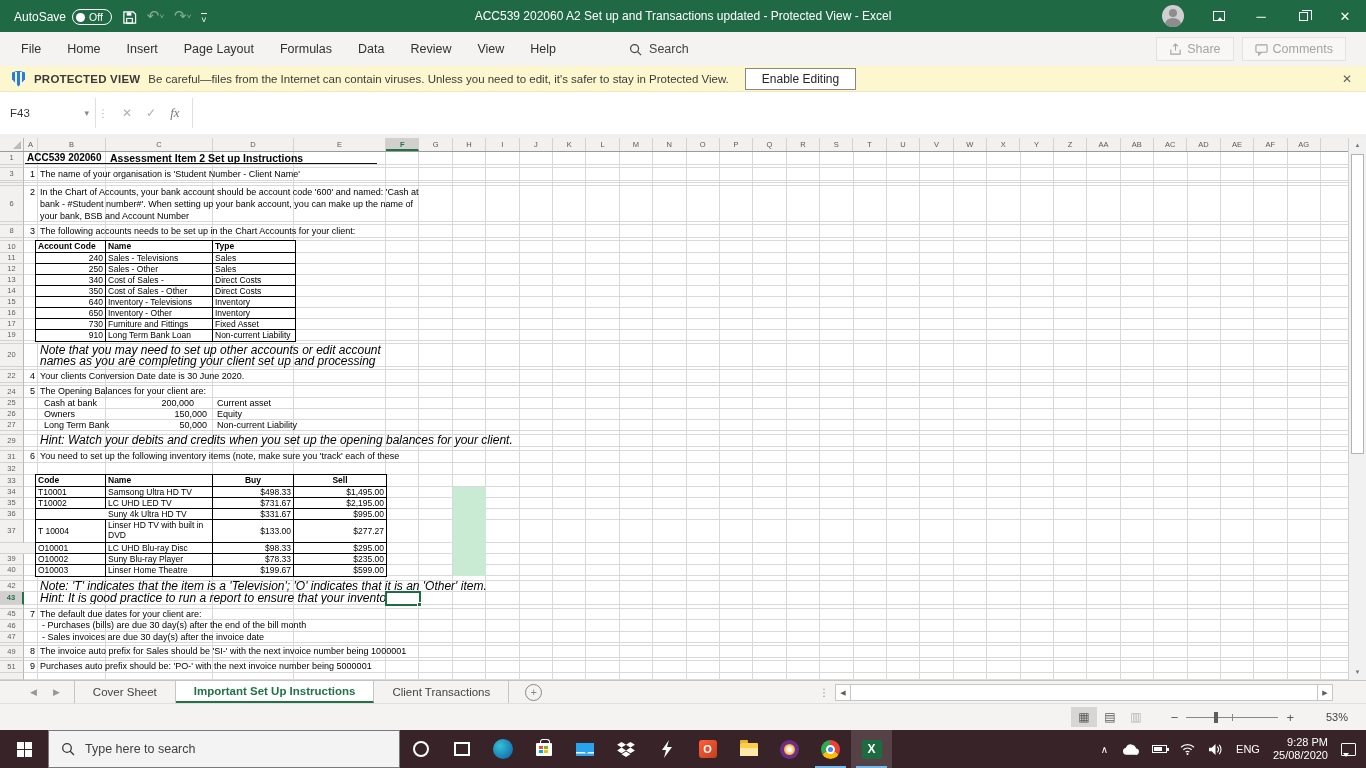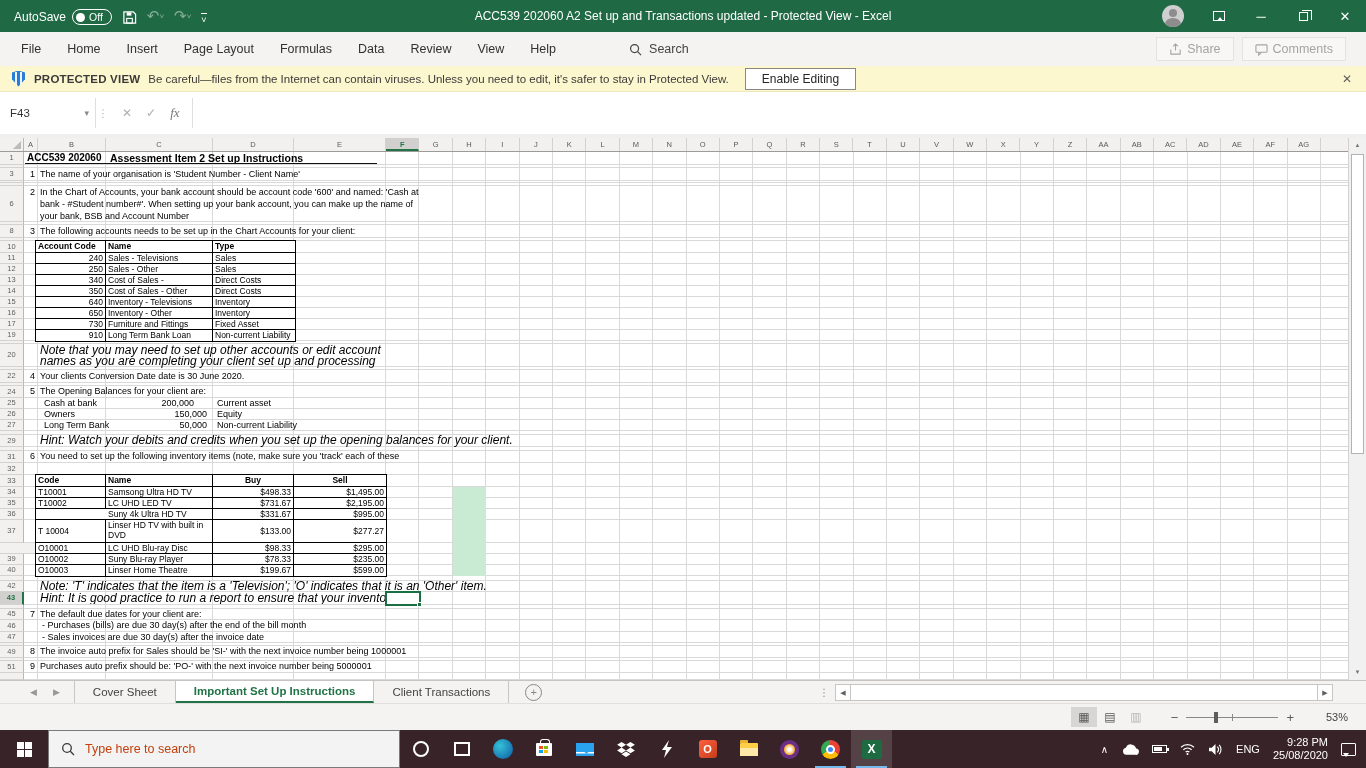--- a/index.html
+++ b/index.html
@@ -96,21 +96,21 @@
 .zoomctl{display:flex;align-items:center;gap:8px;margin:0 14px 0 22px}
 .ztrack{position:relative;width:92px;height:1px;background:#8a8886}
 .ztick{position:absolute;left:46px;top:-3px;width:1px;height:7px;background:#8a8886}
 .zthumb{position:absolute;left:28px;top:-5px;width:4px;height:11px;background:#5f5d5b}
 .zpct{font-size:11px;width:40px;text-align:right;margin-right:18px;color:#444}
 
 .taskbar{position:absolute;top:730px;left:0;right:0;height:38px;background:#382329;display:flex;align-items:center;color:#fff}
 .tk-start{width:48px;height:38px;display:flex;align-items:center;justify-content:center}
 .winlogo{display:grid;grid-template-columns:7px 7px;grid-template-rows:7px 7px;gap:1px}
 .winlogo i{background:#fff}
-.tk-search{width:352px;height:38px;background:#f3f3f3;border:1px solid #7a7a7a;display:flex;align-items:center;gap:10px;padding-left:12px;color:#c2410c;font-size:12.5px}
+.tk-search{width:352px;height:38px;background:#f3f3f3;border:1px solid #7a7a7a;display:flex;align-items:center;gap:10px;padding-left:12px;color:#404040;font-size:12.5px}
 .tkico{width:41px;height:38px;display:flex;align-items:center;justify-content:center;position:relative}
 .tkico .ul{position:absolute;bottom:0;left:5px;right:5px;height:2px;background:#76b9ed}
 .tkico.open{background:rgba(255,255,255,.14)}
 .cortana{width:16px;height:16px;border:2px solid #fff;border-radius:50%}
 .tview{width:16px;height:14px;border:2px solid #fff;position:relative}
 .edge{width:20px;height:20px;background:radial-gradient(circle at 35% 35%,#35c1d6,#0c59a4);border-radius:50%}
 .store{width:16px;height:13px;background:#fff;border-radius:1px;position:relative;display:grid;grid-template-columns:4px 4px;grid-template-rows:3px 3px;gap:1px;place-content:center}
 .store:before{content:"";position:absolute;top:-4px;left:4px;width:8px;height:5px;border:1.5px solid #fff;border-bottom:none;border-radius:3px 3px 0 0}
 .store i:nth-child(1){background:#f25022}.store i:nth-child(2){background:#7fba00}.store i:nth-child(3){background:#00a4ef}.store i:nth-child(4){background:#ffb900}
 .mail{width:18px;height:13px;background:#2aa3ef;position:relative;overflow:hidden}

